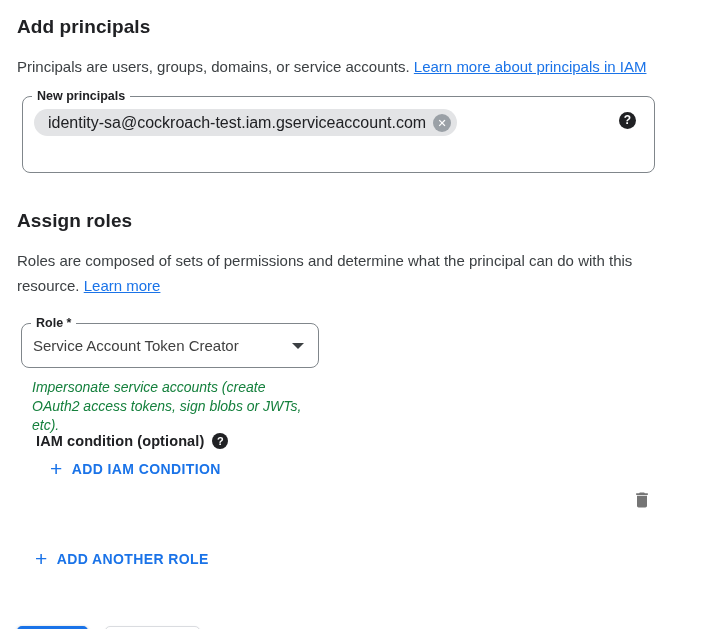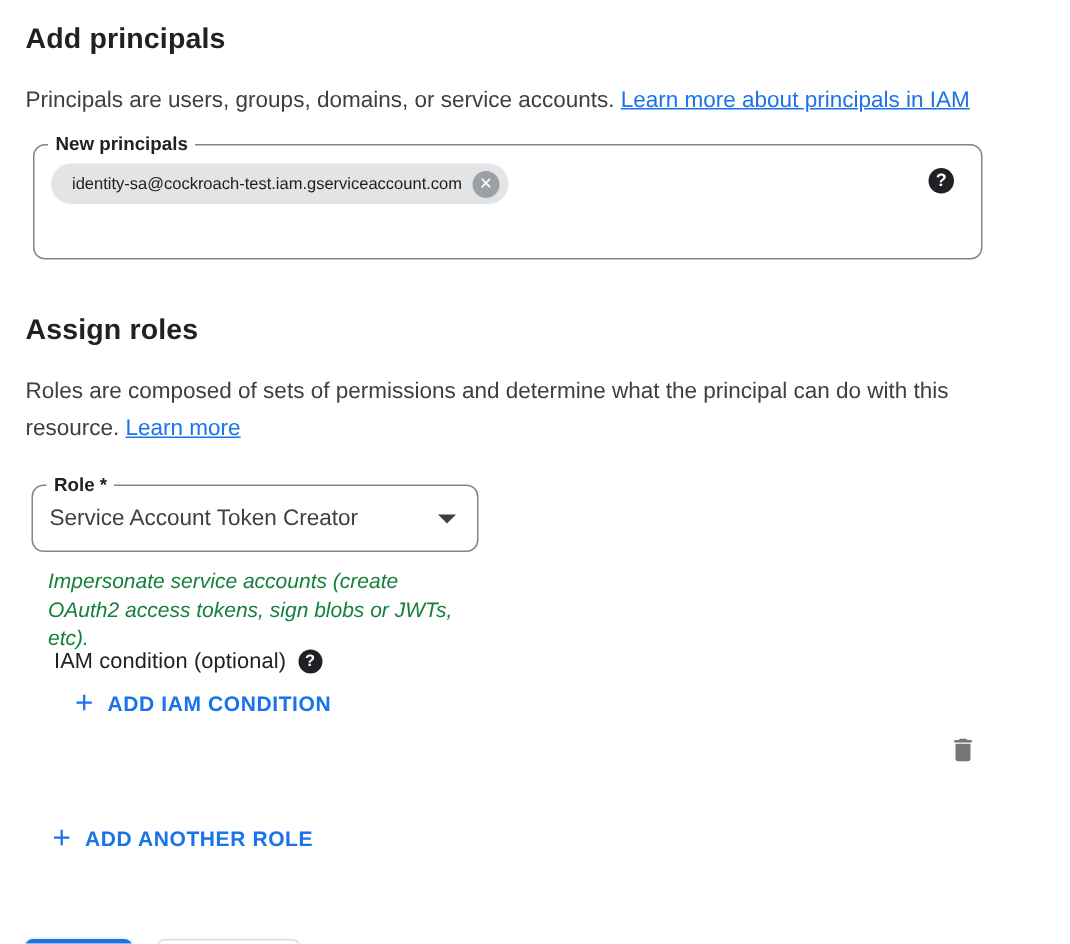--- a/index.html
+++ b/index.html
@@ -67,21 +67,21 @@
   .chip {
     display: inline-flex;
     align-items: center;
     background: #e3e4e6;
     border-radius: 14px;
     height: 27px;
     padding: 0 6px 0 14px;
     max-width: 560px;
   }
   .chip-label {
-    font-size: 11px;
+    font-size: 16px;
     color: #202124;
     white-space: nowrap;
   }
   .chip-close {
     width: 18px;
     height: 18px;
     min-width: 18px;
     border-radius: 50%;
     background: #9aa0a6;
     color: #ffffff;
@@ -154,21 +154,21 @@
   .iam-col {
     margin-left: 19px;
   }
   .iam-label-row {
     display: flex;
     align-items: center;
     margin-top: -2px;
   }
   .iam-label {
     font-size: 14.5px;
-    font-weight: 400;
+    font-weight: 700;
     color: #202124;
     letter-spacing: 0.1px;
   }
   .iam-label-row .help-circle {
     width: 16px; height: 16px; min-width: 16px;
     line-height: 16px; font-size: 11px;
     margin-left: 8px;
   }
   .text-button {
     display: inline-flex;

